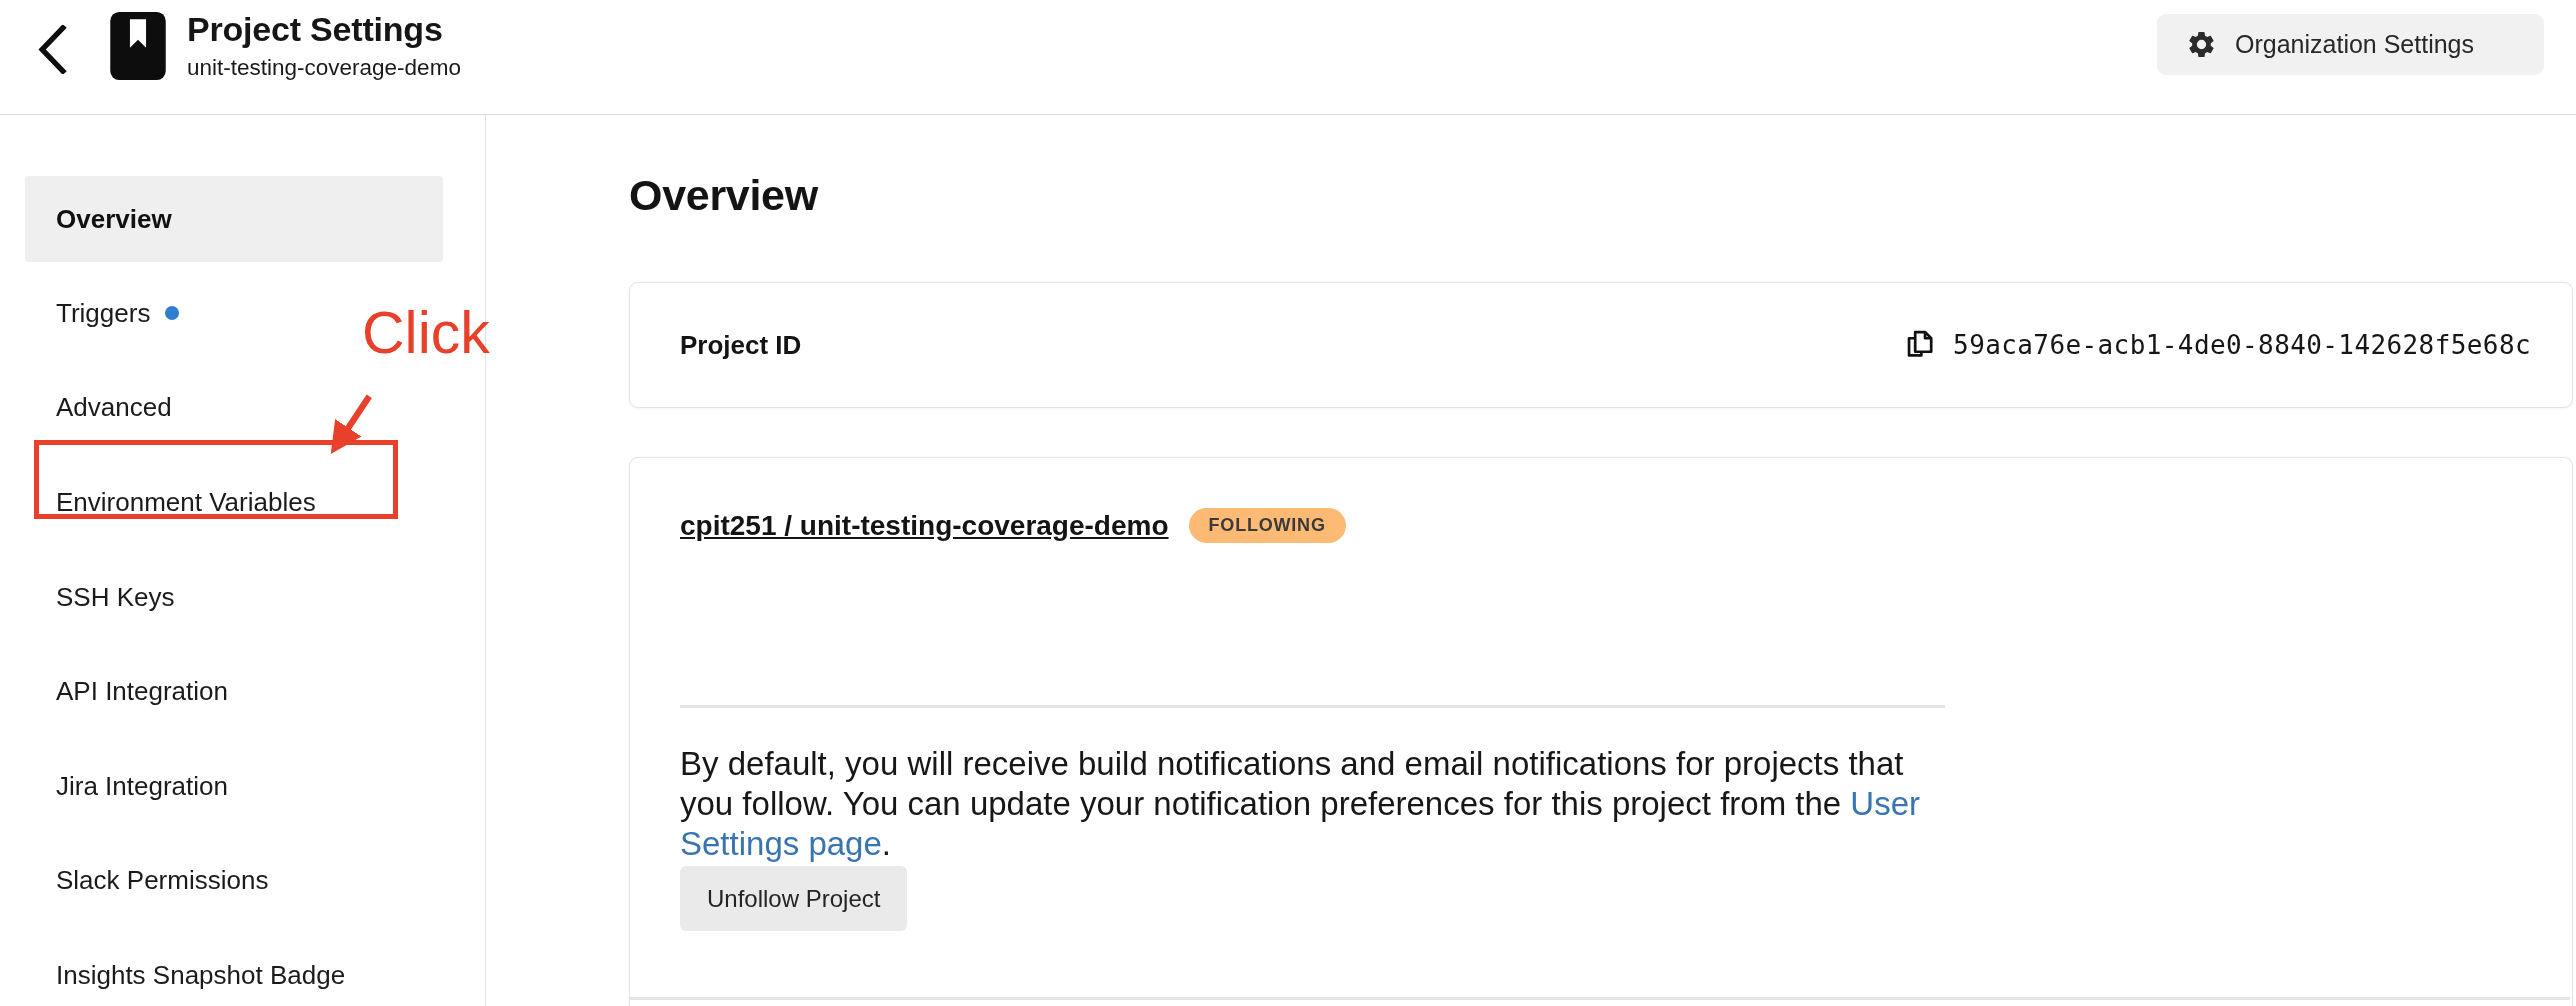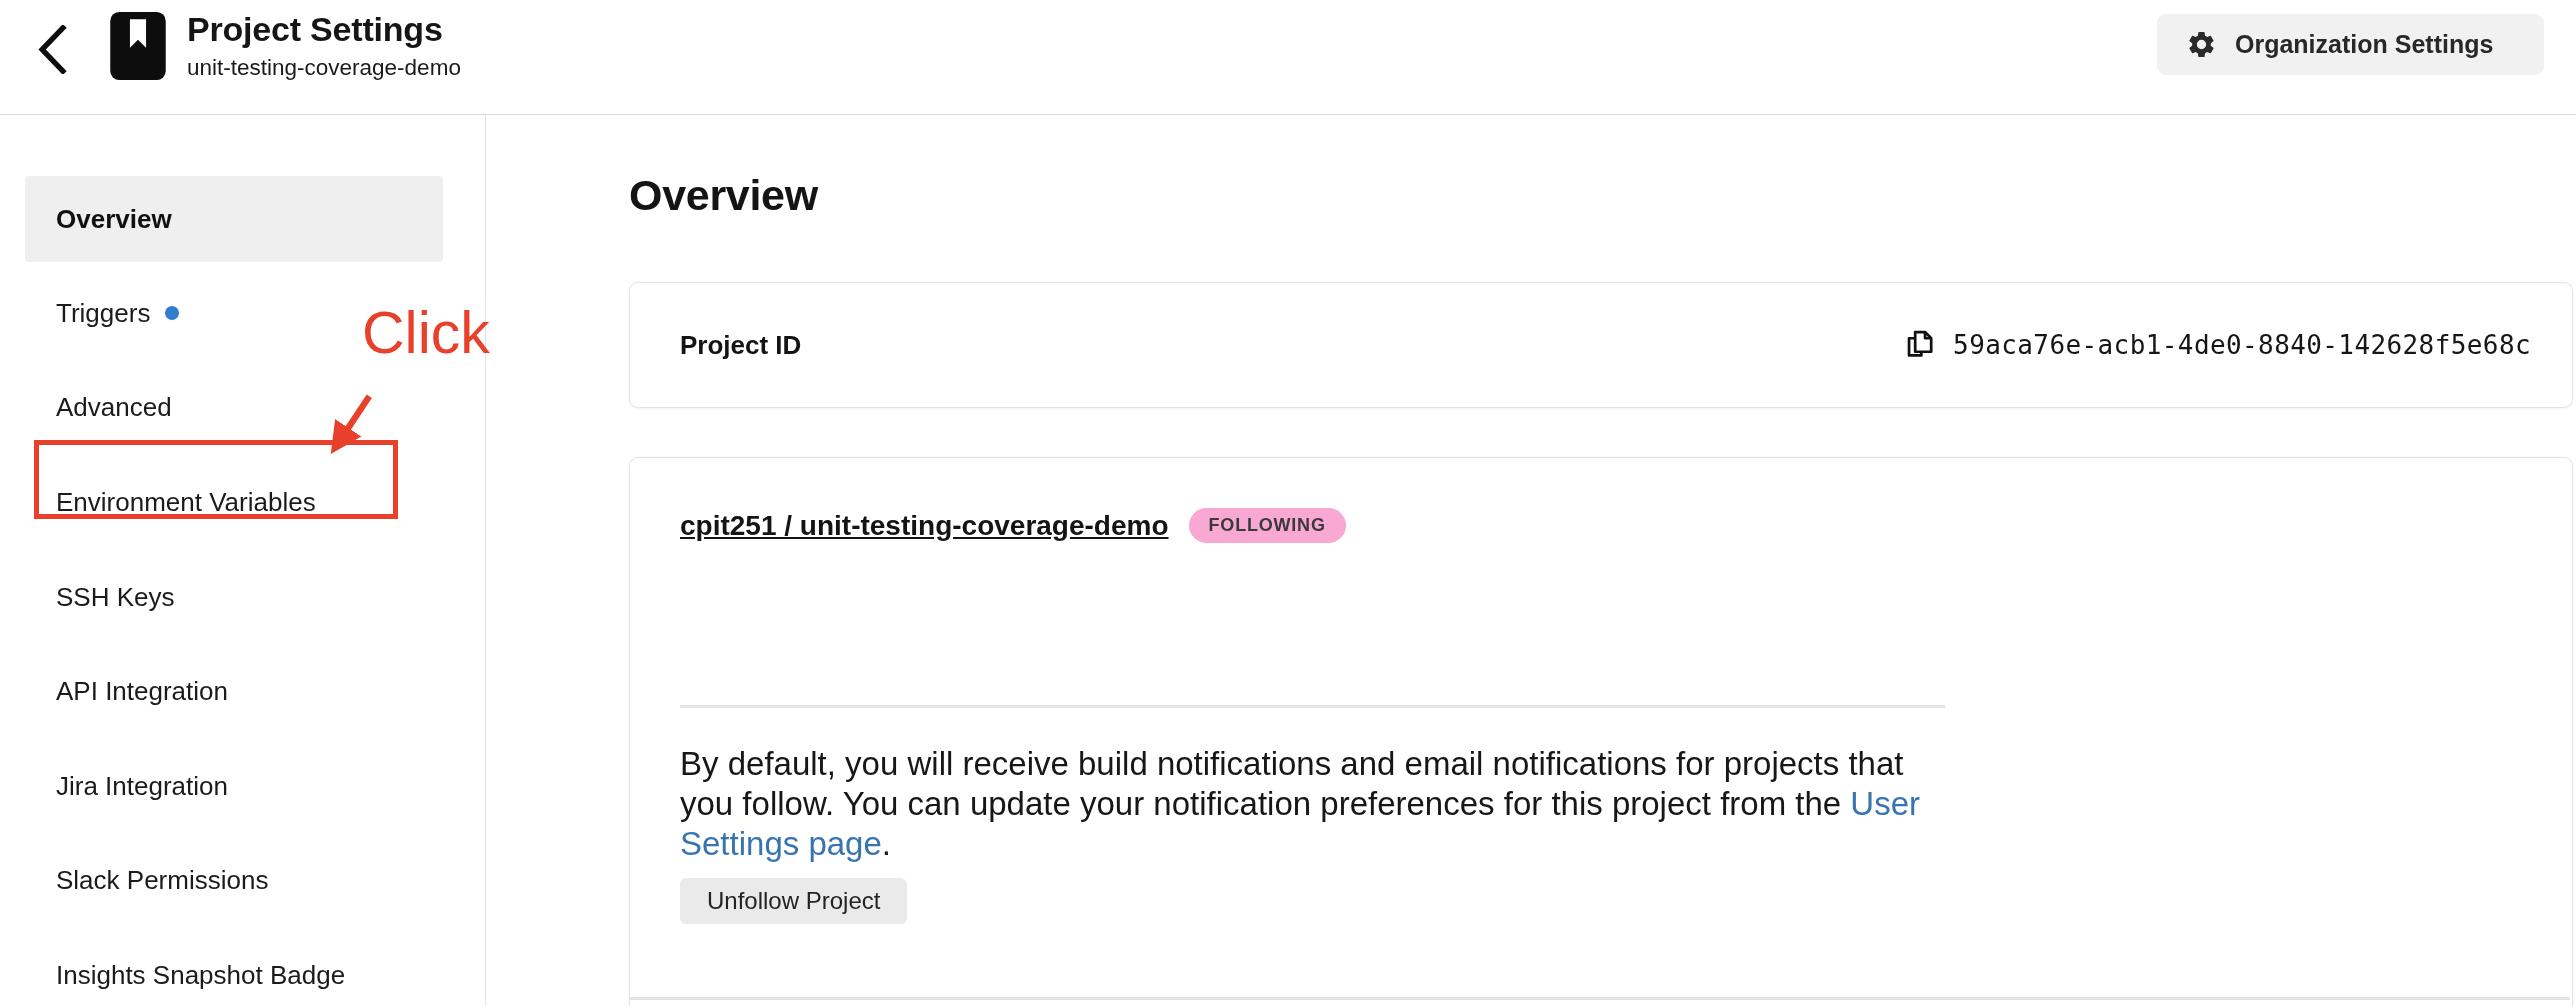--- a/index.html
+++ b/index.html
@@ -45,21 +45,21 @@
 
   .org-settings-btn {
     position: absolute; right: 32px; top: 13.5px;
     height: 61px; min-width: 387px;
     background: #f1f1f1; border: none; border-radius: 9px;
     display: flex; align-items: center; gap: 18px;
     padding: 0 29px;
     cursor: pointer;
   }
   .org-settings-label {
-    font-size: 25px; color: #282828; font-weight: 700;
+    font-size: 25px; color: #282828; font-weight: 400;
     white-space: nowrap;
   }
   .gear-icon { width: 31px; height: 31px; flex: none; }
   .gear-icon svg { display: block; }
 
   
   .sidebar {
     position: absolute; left: 0; top: 115px;
     width: 486px; height: 892px;
     background: #ffffff;
@@ -152,43 +152,43 @@
   .follow-header {
     position: absolute; left: 50px; top: 50px;
     display: flex; align-items: center; gap: 20px;
   }
   .follow-repo {
     font-size: 28px; font-weight: 700; color: #141414;
     white-space: nowrap;
     text-decoration: underline;
   }
   .following-badge {
-    background: #f9a8d4; border-radius: 20px;
+    background: #fdba74; border-radius: 20px;
     padding: 8px 20px 9px;
     font-size: 18px; font-weight: 700; color: #3a3a3a;
     letter-spacing: 0.8px; line-height: 1;
   }
 
   .card-divider {
     position: absolute; height: 2.7px; background: #e4e4e4;
   }
   .divider-1 { left: 50px; top: 247px; width: 1265px; }
   .divider-2 { left: 0;   top: 539px; width: 1940px; }
 
   .follow-paragraph {
     position: absolute; left: 50px; top: 286px;
     width: 1270px;
     font-size: 33px; line-height: 40px; color: #171717;
   }
   .follow-link { color: #3774b0; text-decoration: none; cursor: pointer; }
 
   .unfollow-btn {
-    position: absolute; left: 50px; top: 420px;
+    position: absolute; left: 50px; top: 408px;
     background: #eaeaea; border: none; border-radius: 6.3px;
-    padding: 0 27px; height: 46px;
+    padding: 0 27px; height: 65px;
     font-size: 24px; color: #242424;
     font-family: "Liberation Sans", sans-serif;
     cursor: pointer;
   }
 </style>
 </head>
 <body>
 
 <div class="header">
 

